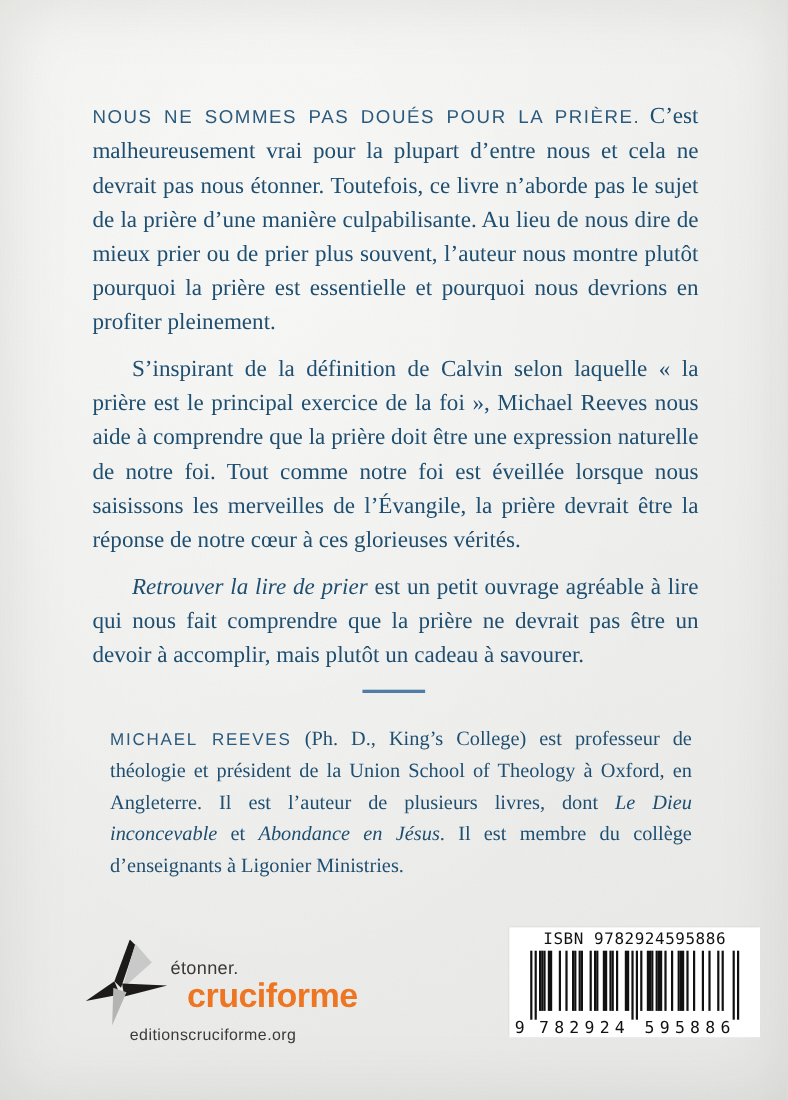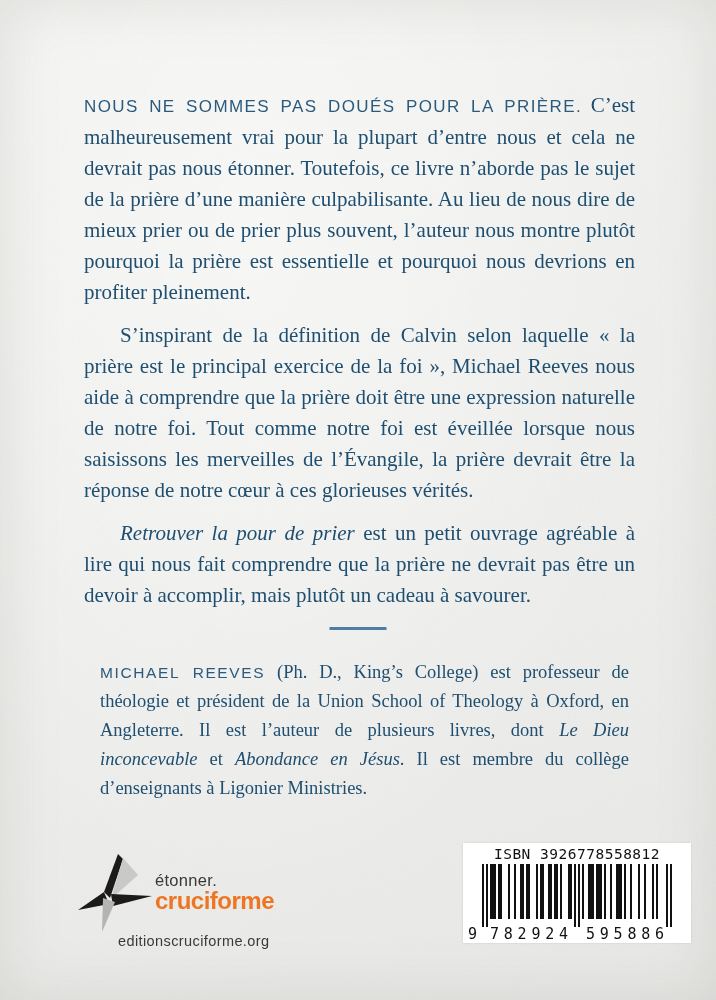--- a/index.html
+++ b/index.html
@@ -53,21 +53,21 @@
     font-size:15.5px; letter-spacing:1.6px;
     color:#2b5a7d;
     margin-top:28px;
   }
 
   
   .publisher { position:absolute; left:78px; top:852px; width:230px; height:105px; }
   .cross-icon { position:absolute; left:0; top:2px; }
   .pub-text { position:absolute; left:77px; top:19px; font-family:"Liberation Sans", sans-serif; }
   .pub-editions { font-size:16.5px; color:#3b3835; letter-spacing:0.3px; }
-  .pub-cruciforme { font-size:24px; font-weight:bold; color:#ee7623; letter-spacing:-0.5px; margin-top:-3px; }
+  .pub-cruciforme { font-size:31px; font-weight:bold; color:#ee7623; letter-spacing:-0.5px; margin-top:-3px;margin-left:15px; }
   .pub-site {
     position:absolute; left:40px; top:81px;
     font-family:"Liberation Sans", sans-serif;
     font-size:14.5px; color:#3a3a3a; letter-spacing:0.4px;
   }
 
   
   .barcode-box {
     position:absolute; left:463px; top:843px;
     width:228px; height:100px;
@@ -92,21 +92,21 @@
     <filter id="paperNoise">
       <feTurbulence type="fractalNoise" baseFrequency="0.9" numOctaves="2" stitchTiles="stitch"></feTurbulence>
       <feColorMatrix type="matrix" values="0 0 0 0 0.45  0 0 0 0 0.45  0 0 0 0 0.43  0 0 0 0.5 0"></feColorMatrix>
     </filter>
     <rect width="716" height="1000" filter="url(#paperNoise)" opacity="0.14"></rect>
   </svg>
 
   <main class="synopsis">
     <p><span class="lead-caps">NOUS NE SOMMES PAS DOUÉS POUR LA PRIÈRE.</span><span> C’est malheureusement vrai pour la plupart d’entre nous et cela ne devrait pas nous étonner. Toutefois, ce livre n’aborde pas le sujet de la prière d’une manière culpabilisante. Au lieu de nous dire de mieux prier ou de prier plus souvent, l’auteur nous montre plutôt pourquoi la prière est essentielle et pourquoi nous devrions en profiter pleinement.</span></p>
     <p class="indent">S’inspirant de la définition de Calvin selon laquelle « la prière est le principal exercice de la foi », Michael Reeves nous aide à comprendre que la prière doit être une expression naturelle de notre foi. Tout comme notre foi est éveillée lorsque nous saisissons les merveilles de l’Évangile, la prière devrait être la réponse de notre cœur à ces glorieuses vérités.</p>
-    <p class="indent"><span class="it">Retrouver la pour de prier</span><span> est un petit ouvrage agréable à lire qui nous fait comprendre que la prière ne devrait pas être un devoir à accomplir, mais plutôt un cadeau à savourer.</span></p>
+    <p class="indent"><span class="it">Retrouver la lire de prier</span><span> est un petit ouvrage agréable à lire qui nous fait comprendre que la prière ne devrait pas être un devoir à accomplir, mais plutôt un cadeau à savourer.</span></p>
   </main>
 
   <div class="divider"></div>
 
   <section class="bio">
     <span class="bio-lead">MICHAEL REEVES</span><span> (Ph. D., King’s College) est professeur de théologie et président de la Union School of Theology à Oxford, en Angleterre. Il est l’auteur de plusieurs livres, dont </span><span class="it">Le Dieu inconcevable</span><span> et </span><span class="it">Abondance en Jésus</span><span>. Il est membre du collège d’enseignants à Ligonier Ministries.</span>
   </section>
 
   <div class="publisher">
     <svg class="cross-icon" width="74" height="78" viewBox="0 0 74 78" aria-hidden="true">
@@ -118,21 +118,21 @@
       <polygon points="25,44 37,48 24,78" fill="#b4b4b4"></polygon>
     </svg>
     <div class="pub-text">
       <div class="pub-editions">étonner.</div>
       <div class="pub-cruciforme">cruciforme</div>
     </div>
     <div class="pub-site">editionscruciforme.org</div>
   </div>
 
   <div class="barcode-box">
-    <div class="isbn-label">ISBN 3926778558812</div>
+    <div class="isbn-label">ISBN 9782924595886</div>
     <svg id="barcode" class="barcode-svg" width="222" height="78" viewBox="0 0 222 78" aria-hidden="true">
         <rect x="16" y="0" width="2" height="63" fill="#111111"></rect>
         <rect x="20" y="0" width="2" height="63" fill="#111111"></rect>
         <rect x="24" y="0" width="2" height="55" fill="#111111"></rect>
         <rect x="26" y="0" width="2" height="55" fill="#111111"></rect>
         <rect x="28" y="0" width="2" height="55" fill="#111111"></rect>
         <rect x="32" y="0" width="2" height="55" fill="#111111"></rect>
         <rect x="34" y="0" width="2" height="55" fill="#111111"></rect>
         <rect x="42" y="0" width="2" height="55" fill="#111111"></rect>
         <rect x="48" y="0" width="2" height="55" fill="#111111"></rect>

